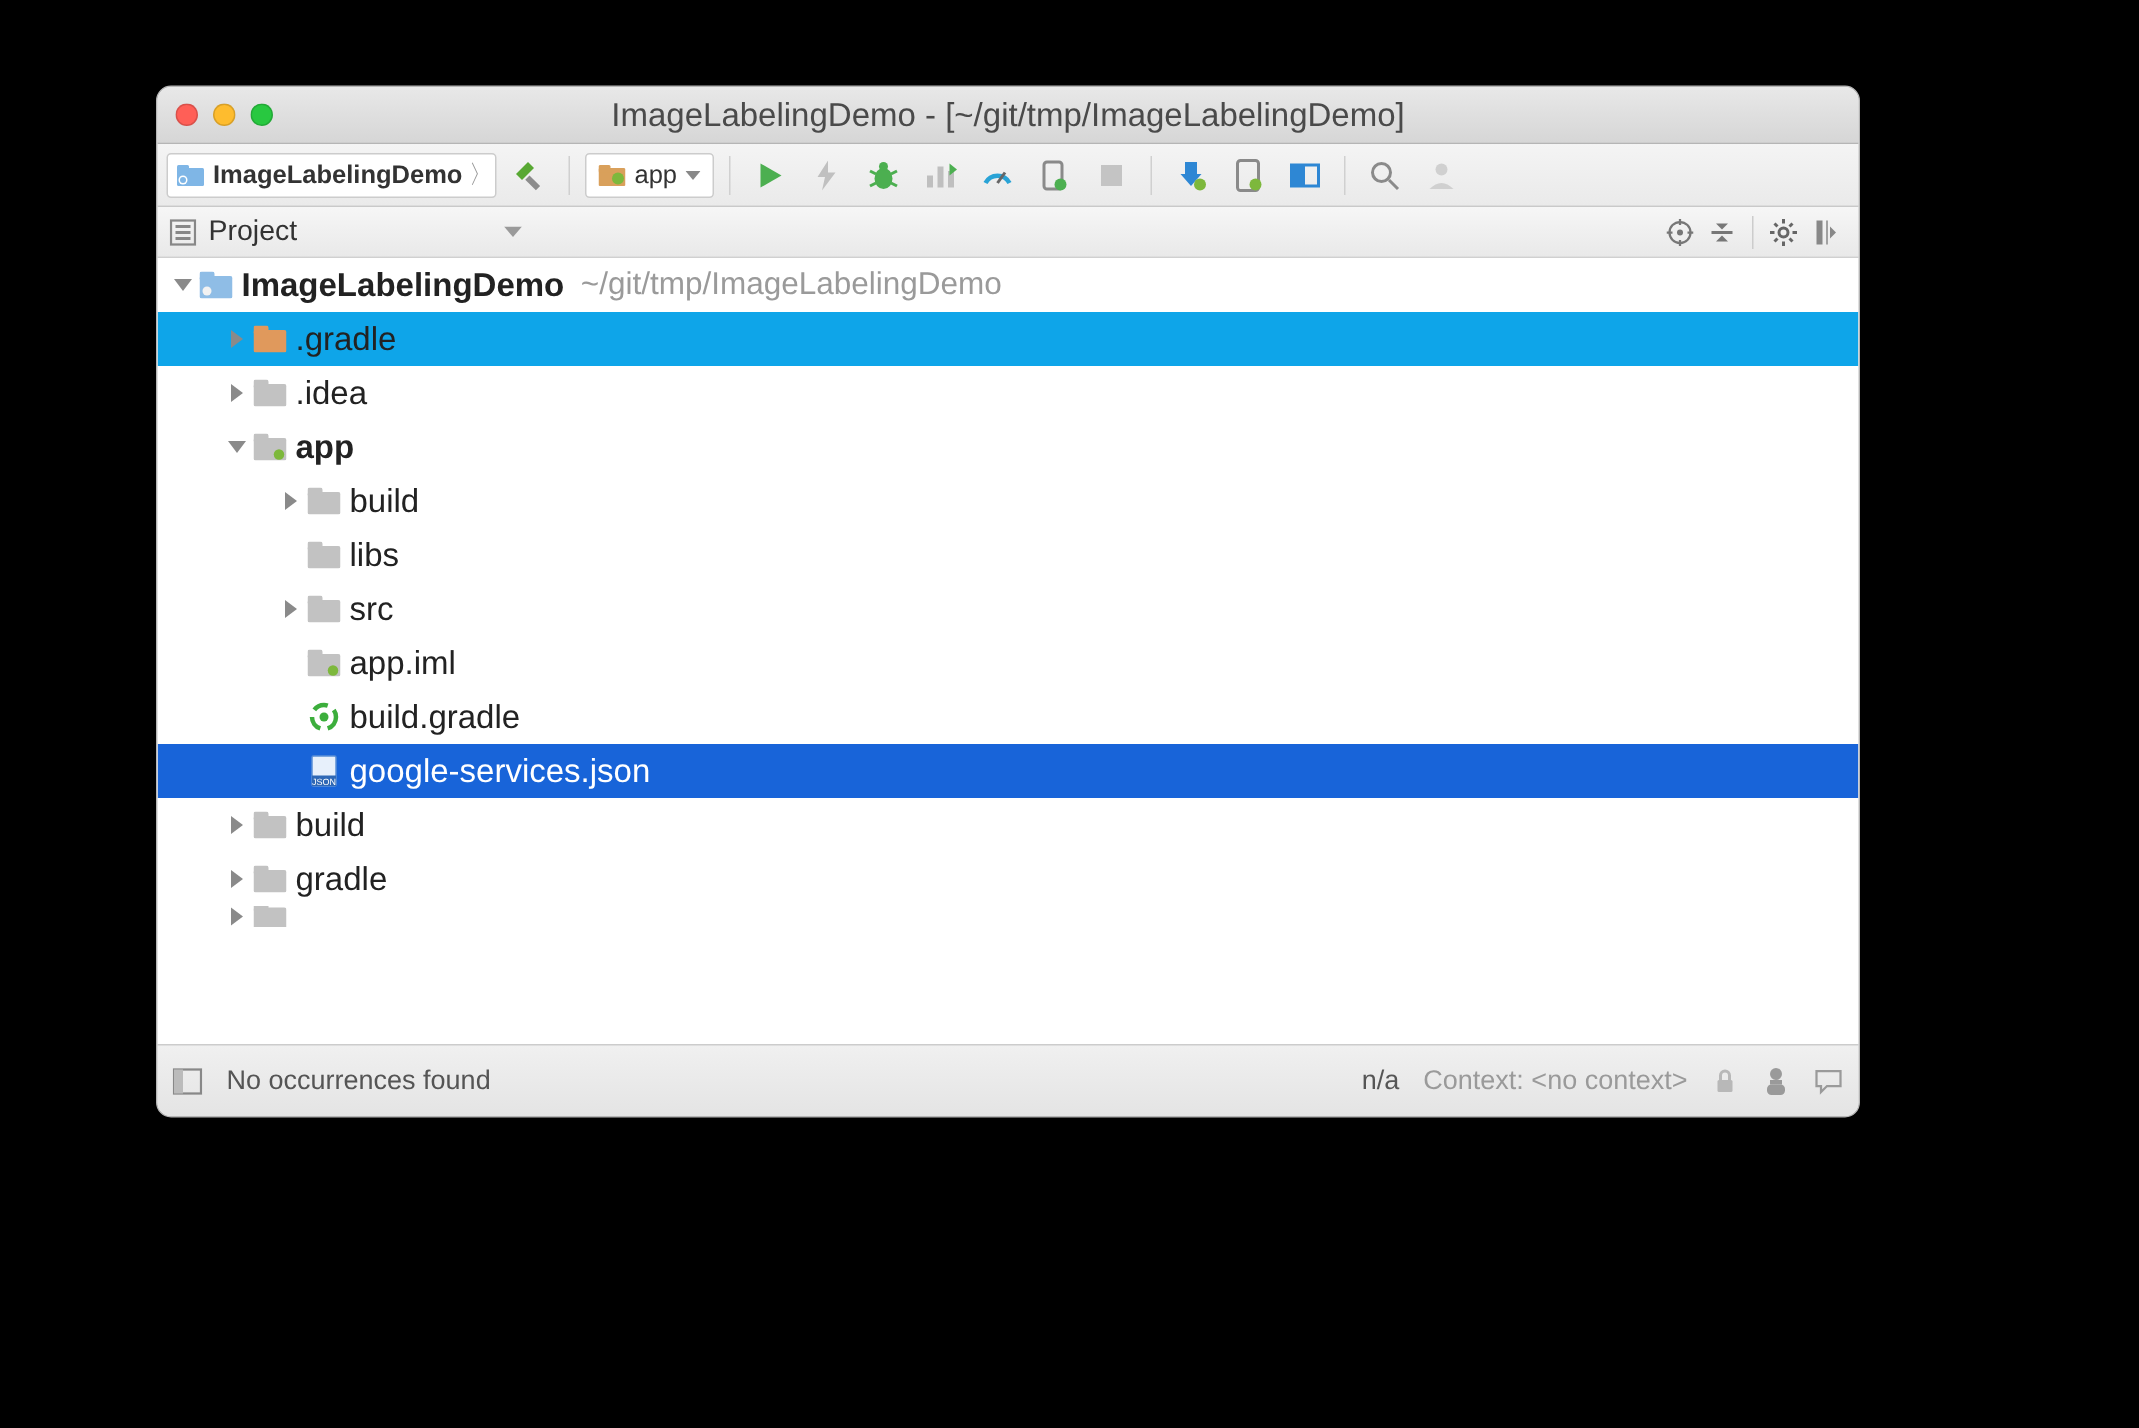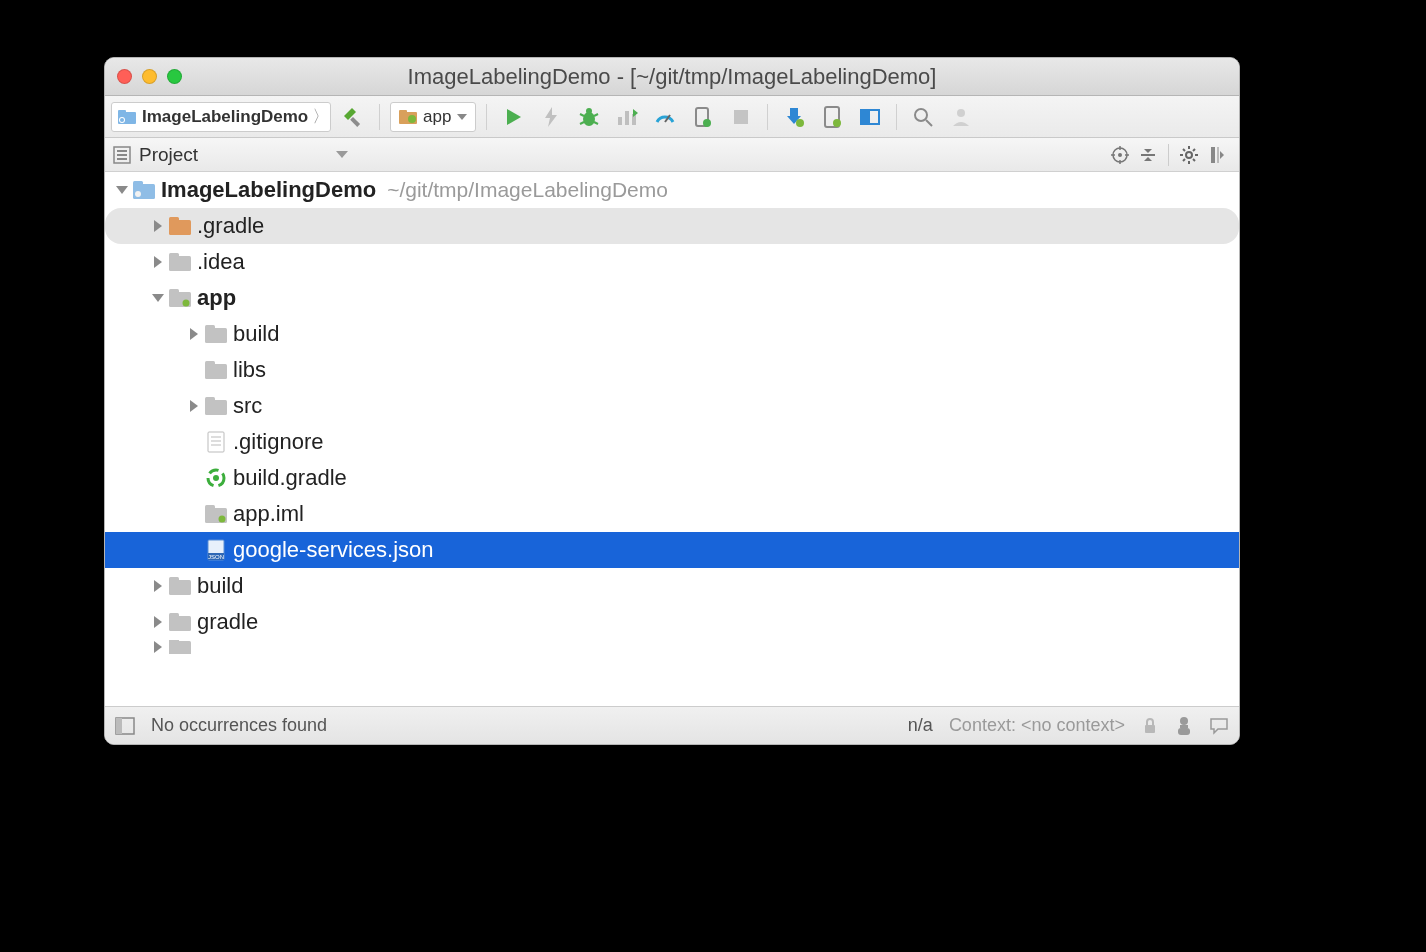--- a/index.html
+++ b/index.html
@@ -87,32 +87,32 @@
   .panel-header .left{display:flex;align-items:center;gap:8px;}
   .panel-header .spacer{flex:1;}
   .panel-header .view-dd{margin-left:130px;color:#888;}
   .panel-header .icon-btn{width:28px;height:28px;display:flex;align-items:center;justify-content:center;cursor:pointer;}
   
   .tree {
     flex:1; overflow:auto; background:#fff;
     font-size:22px; line-height:34px; color:#222;
   }
   .row{display:flex;align-items:center;height:36px;white-space:nowrap;}
-  .row.highlight{background:#e5e5e5;border-radius:16px;}
+  .row.highlight{background:#0ea5e9;}
   .row.selected{background:#1864d9;color:#fff;}
   .row .disclosure{width:18px;display:flex;justify-content:center;align-items:center;margin-right:2px;}
   .row .icon{width:22px;height:22px;margin-right:6px;flex:none;display:flex;align-items:center;justify-content:center;}
   .row .path{color:#9a9a9a;margin-left:11px;font-size:21px;}
   .indent{display:inline-block;}
   .tri{width:0;height:0;}
   .tri.right{border-top:6px solid transparent;border-bottom:6px solid transparent;border-left:8px solid #8a8a8a;}
   .tri.down{border-left:6px solid transparent;border-right:6px solid transparent;border-top:8px solid #8a8a8a;}
   
   .statusbar{
-    height:38px; background:linear-gradient(#f0f0f0,#e4e4e4);
+    height:48px; background:linear-gradient(#f0f0f0,#e4e4e4);
     border-top:1px solid #ccc;
     display:flex; align-items:center; padding:0 10px;
     font-size:18px; color:#555; gap:16px;
   }
   .statusbar .spacer{flex:1;}
   .statusbar .muted{color:#9a9a9a;}
   
   .clip-row{height:14px; overflow:hidden;}
 </style>
 </head>
@@ -393,54 +393,42 @@
         </span>
       <span class="icon">
           <svg width="22" height="18" viewBox="0 0 22 18">
             <rect x="0" y="3" width="22" height="15" rx="1.5" fill="#c2c2c2"></rect>
             <rect x="0" y="0" width="10" height="6" rx="1.5" fill="#c2c2c2"></rect>
           </svg>
         </span>
       <span>src</span>
     </div>
 
+
     <div class="row">
       <span class="indent" style="width:100px"></span>
       <span class="icon">
-          <svg width="18" height="22" viewBox="0 0 18 22">
-            <rect x="1" y="1" width="16" height="20" rx="1" fill="#fff" stroke="#bbb"></rect>
-            <line x1="4" y1="6" x2="14" y2="6" stroke="#bbb"></line>
-            <line x1="4" y1="10" x2="14" y2="10" stroke="#bbb"></line>
-            <line x1="4" y1="14" x2="14" y2="14" stroke="#bbb"></line>
-          </svg>
-        </span>
-      <span>.gitignore</span>
+          <svg width="22" height="18" viewBox="0 0 22 18">
+            <rect x="0" y="3" width="22" height="15" rx="1.5" fill="#c2c2c2"></rect>
+            <rect x="0" y="0" width="10" height="6" rx="1.5" fill="#c2c2c2"></rect>
+            <circle cx="17" cy="14" r="3.5" fill="#7db83c"></circle>
+          </svg>
+        </span>
+      <span>app.iml</span>
     </div>
 
     <div class="row">
       <span class="indent" style="width:100px"></span>
       <span class="icon">
           <svg width="20" height="20" viewBox="0 0 20 20">
             <circle cx="10" cy="10" r="8" fill="none" stroke="#3cae3c" stroke-width="3" stroke-dasharray="10 5"></circle>
             <circle cx="10" cy="10" r="3" fill="#3cae3c"></circle>
           </svg>
         </span>
       <span>build.gradle</span>
-    </div>
-
-    <div class="row">
-      <span class="indent" style="width:100px"></span>
-      <span class="icon">
-          <svg width="22" height="18" viewBox="0 0 22 18">
-            <rect x="0" y="3" width="22" height="15" rx="1.5" fill="#c2c2c2"></rect>
-            <rect x="0" y="0" width="10" height="6" rx="1.5" fill="#c2c2c2"></rect>
-            <circle cx="17" cy="14" r="3.5" fill="#7db83c"></circle>
-          </svg>
-        </span>
-      <span>app.iml</span>
     </div>
 
     <div class="row selected">
       <span class="indent" style="width:100px"></span>
       <span class="icon">
           <svg width="18" height="22" viewBox="0 0 18 22">
             <rect x="1" y="1" width="16" height="20" rx="1" fill="#e7f0fb" stroke="#5a8fd6"></rect>
             <rect x="1" y="14" width="16" height="7" fill="#2f68b5"></rect>
             <text x="9" y="20" text-anchor="middle" font-size="6" fill="#fff" font-family="Arial">JSON</text>
           </svg>

